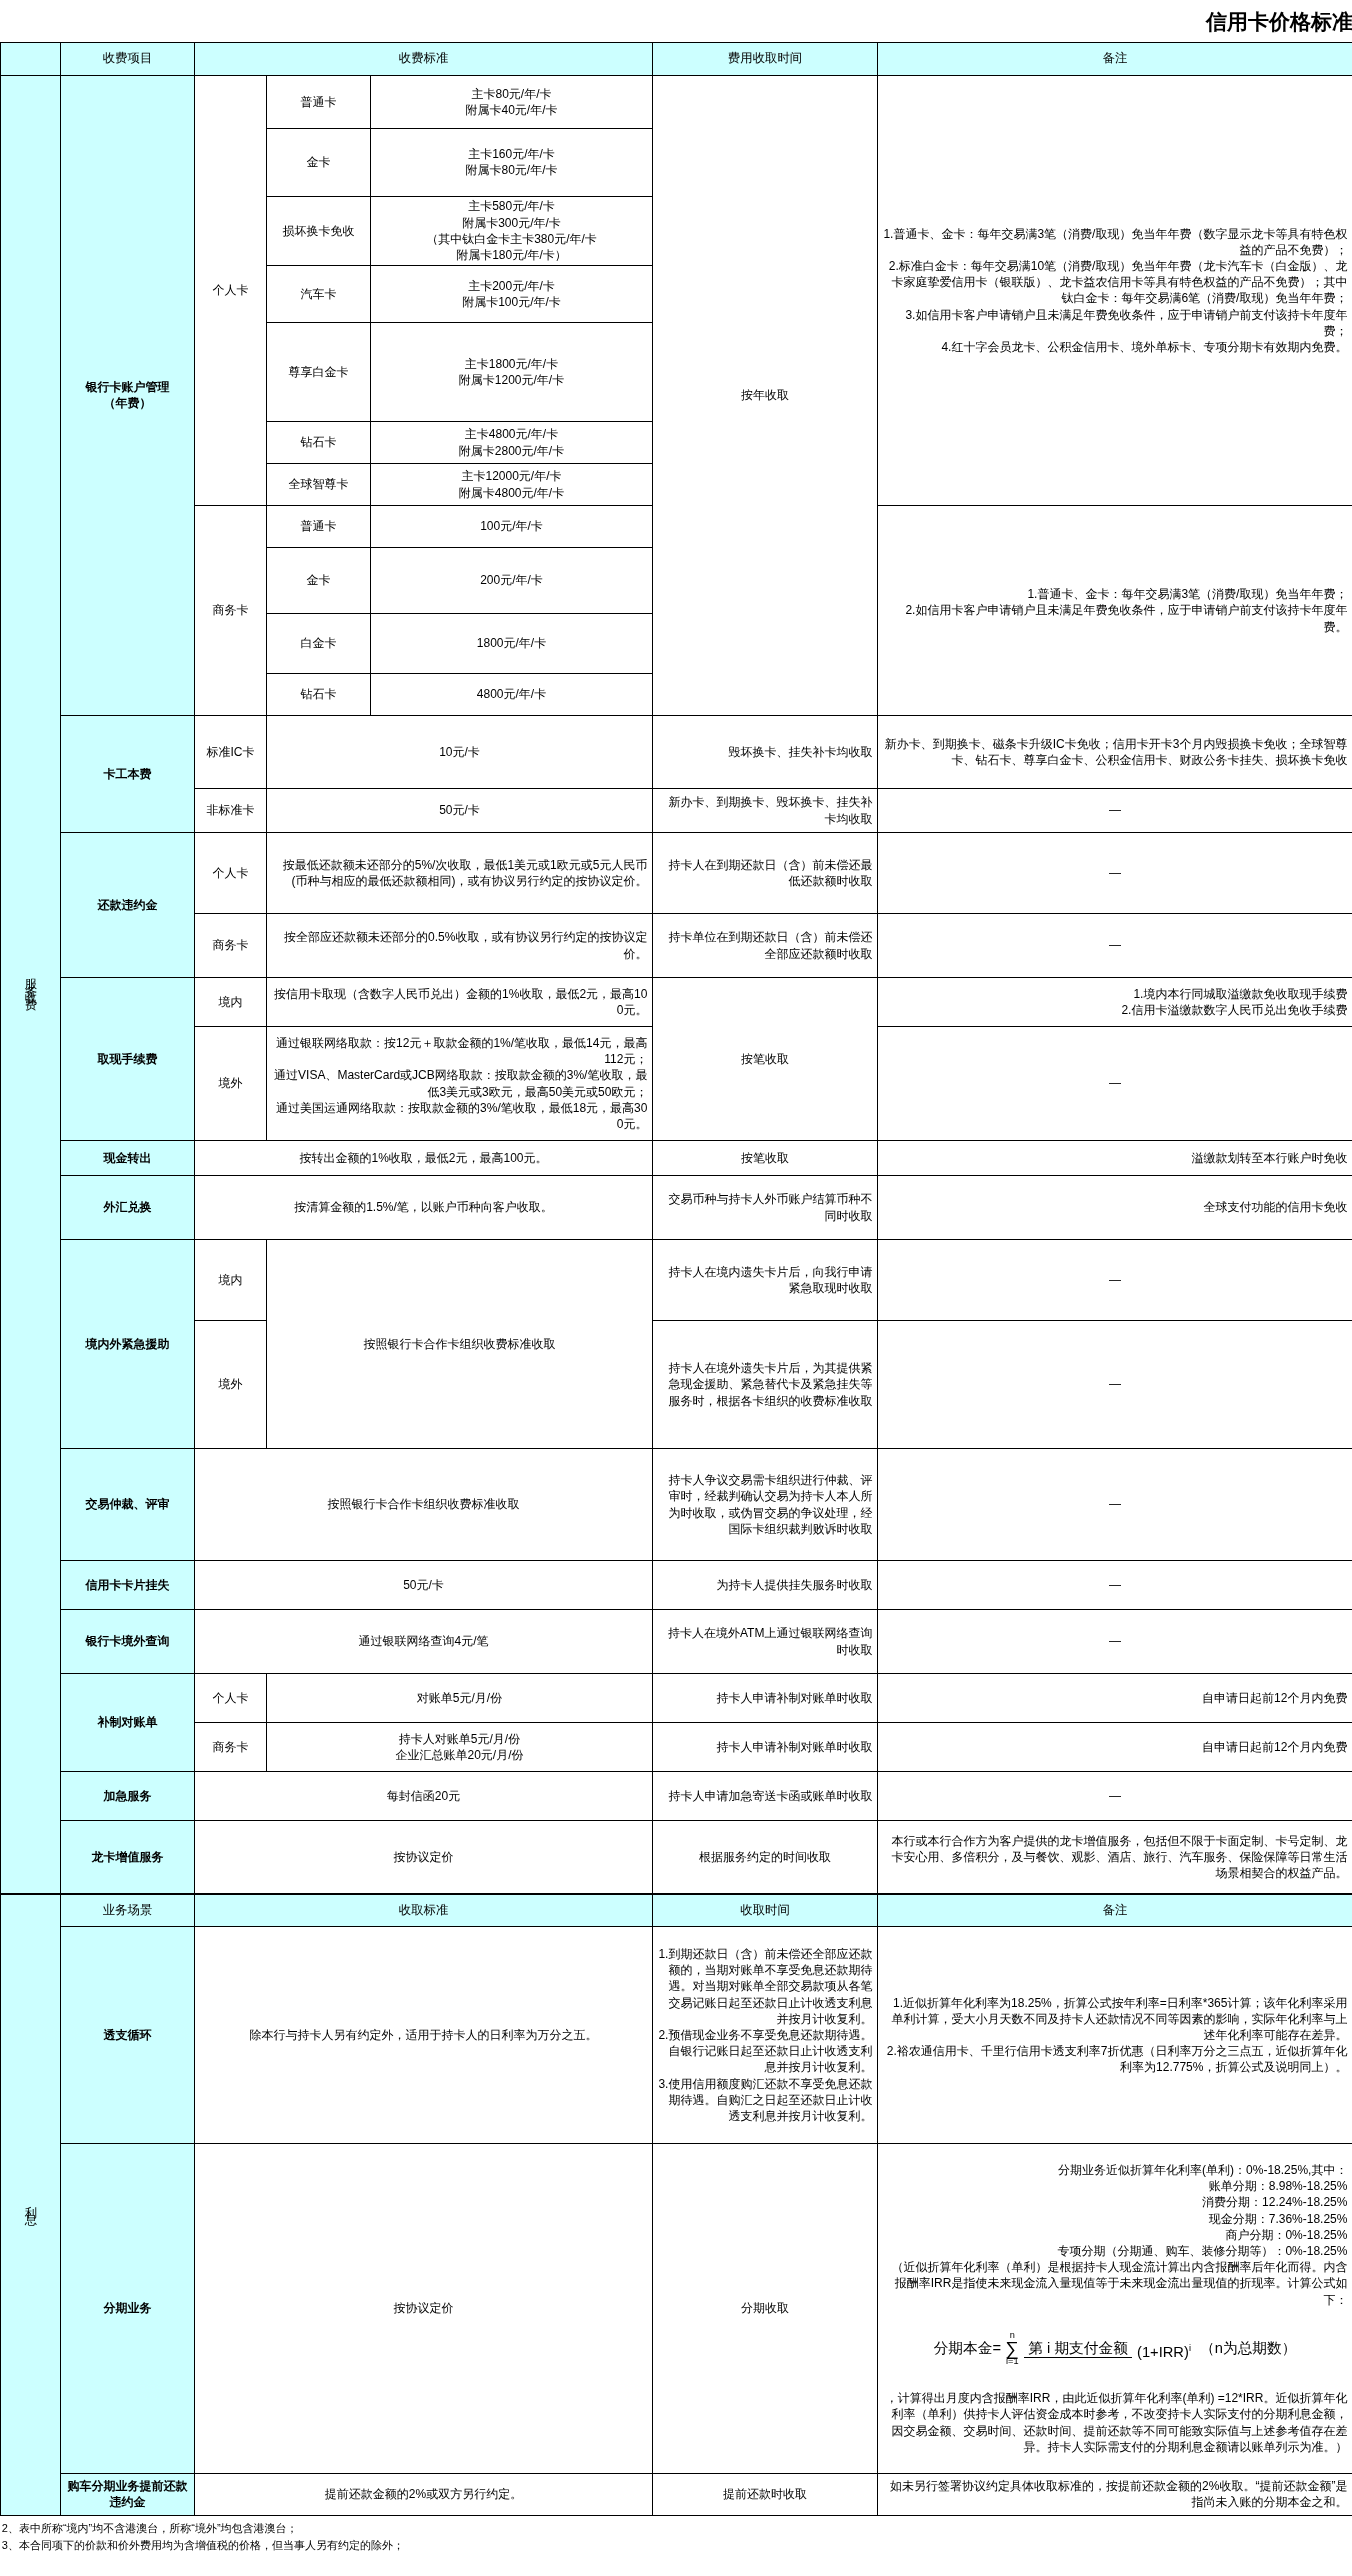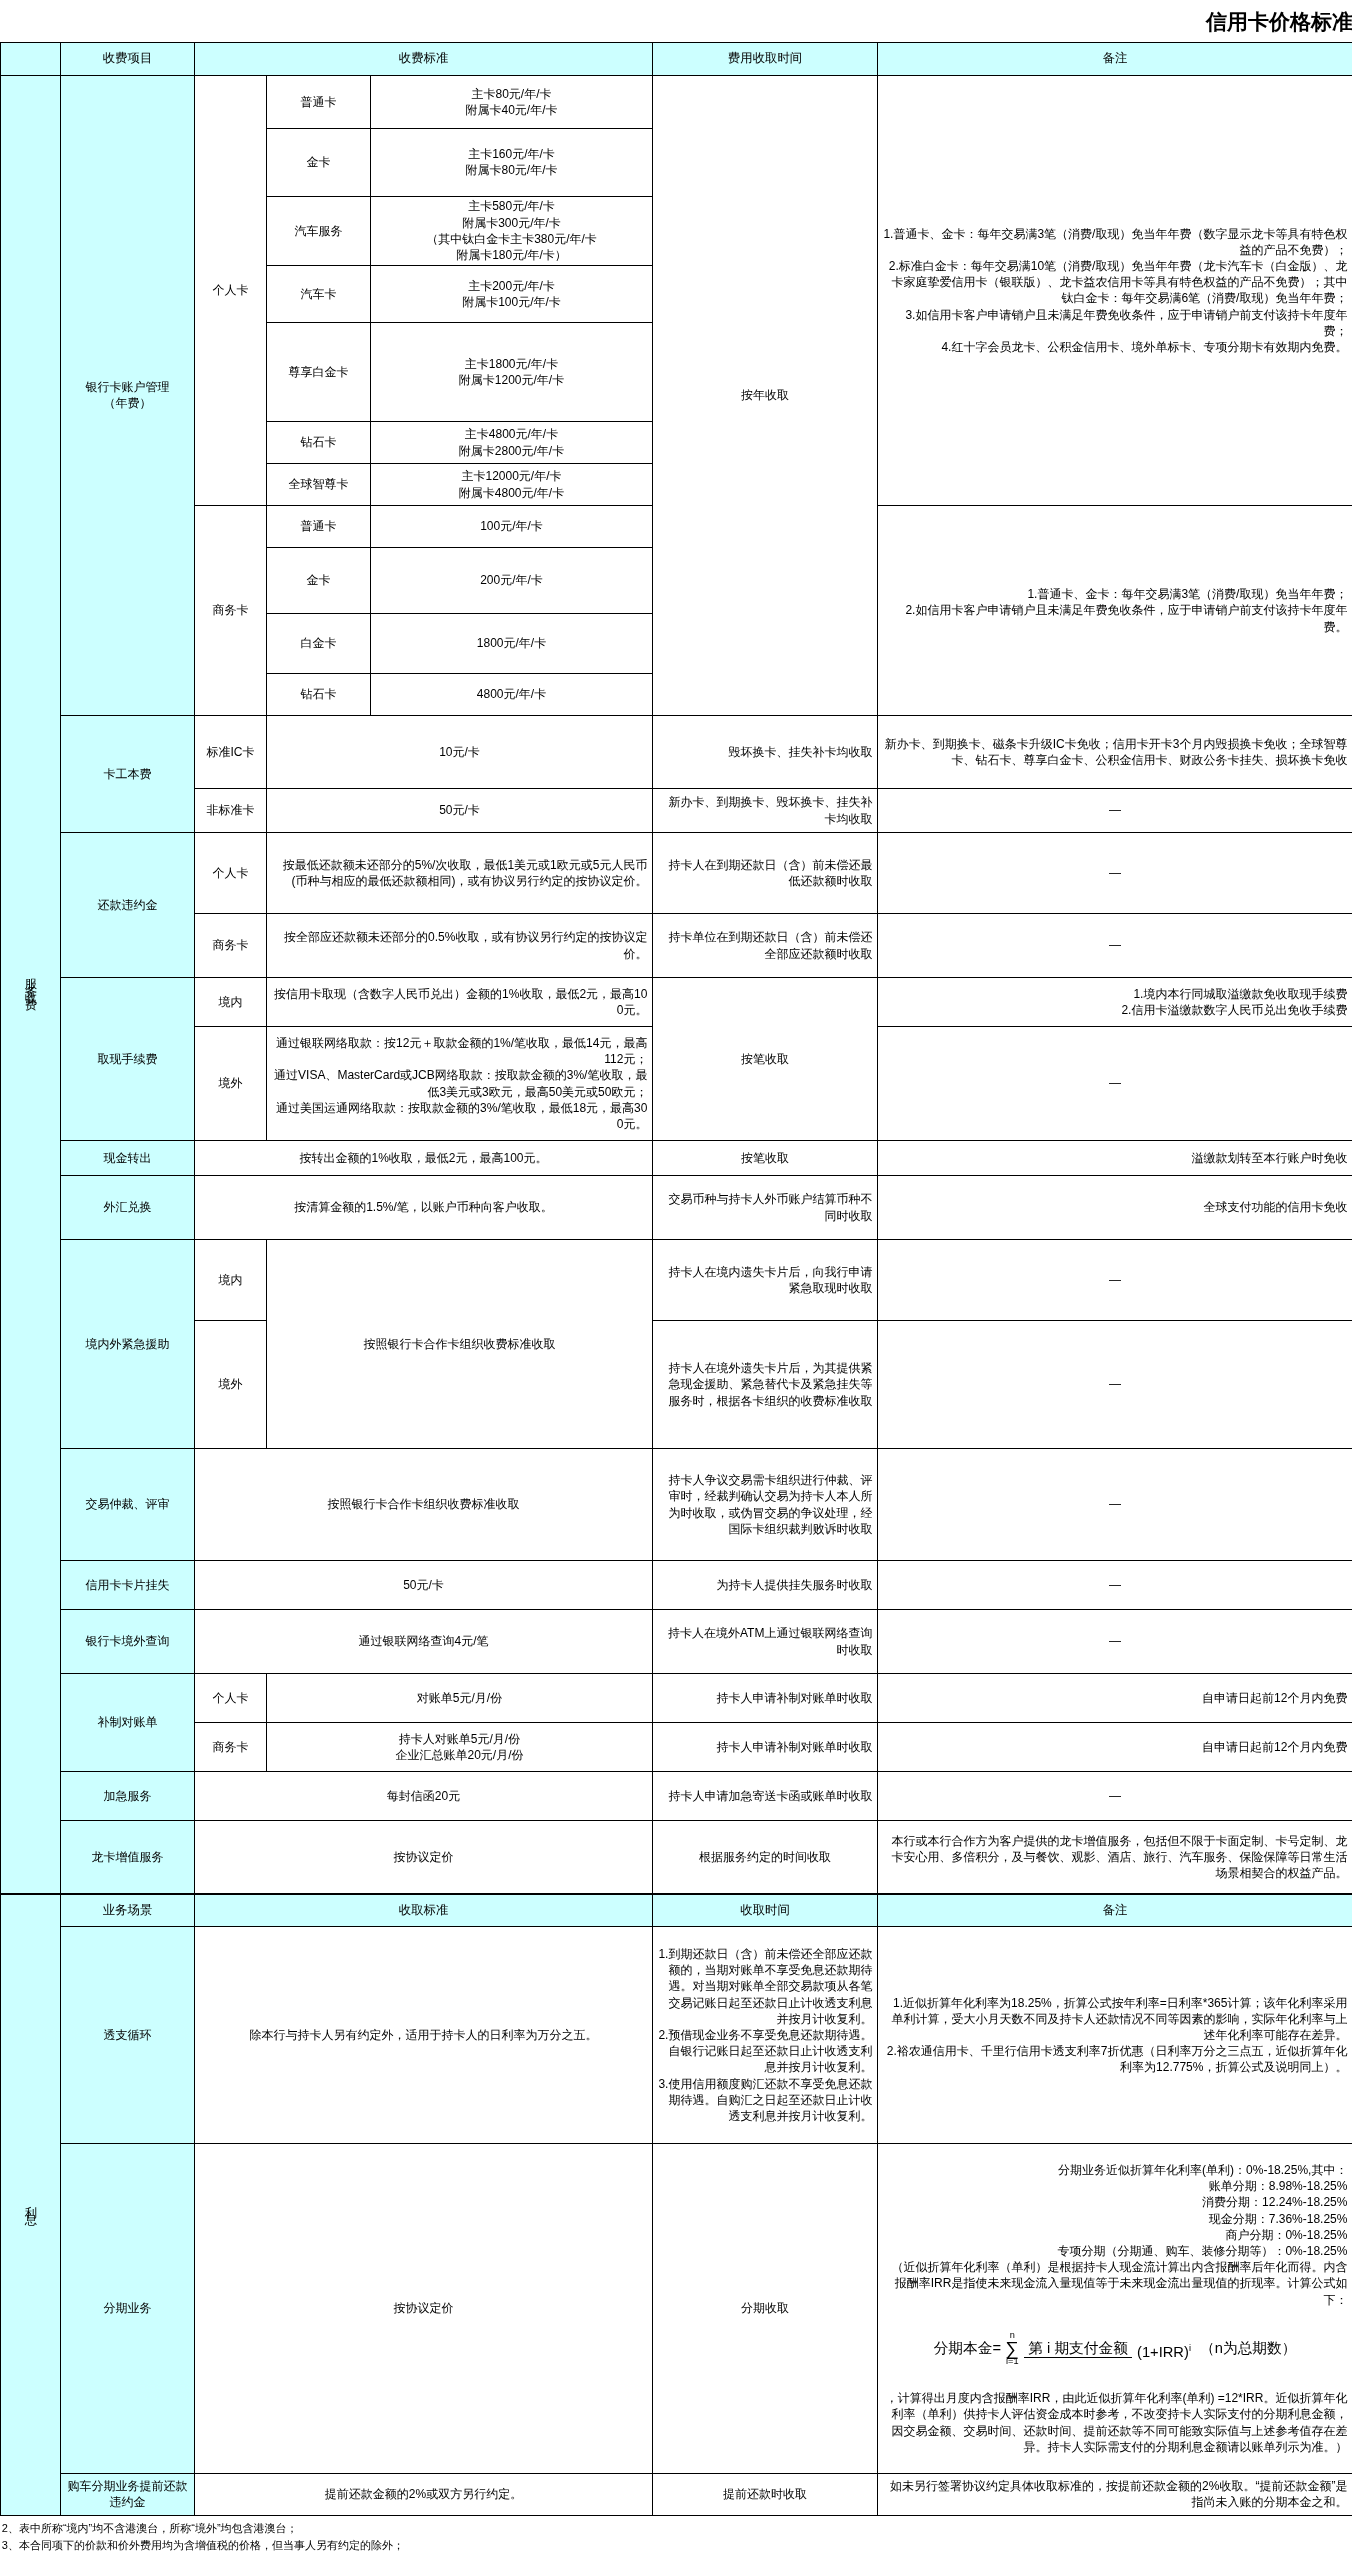--- a/index.html
+++ b/index.html
@@ -3,21 +3,21 @@
 <meta charset="utf-8">
 <style>
   html,body{margin:0;padding:0;background:#fff;color:#000;
     font-family:"Liberation Sans","DejaVu Sans",sans-serif;}
   .page{width:1353px;margin:0 auto;}
   .title{font-size:21px;font-weight:bold;text-align:right;padding:8.2px 0 5.5px;}
   table{border-collapse:collapse;table-layout:fixed;width:1353px;border:1.8px solid #000;}
   td{border:0.9px solid #000;font-size:12px;line-height:1.35;padding:1.8px 4.6px;
      vertical-align:middle;white-space:pre-line;word-break:break-all;}
   .hd{background:#ccffff;text-align:center;font-size:12.4px;margin-left:32px;}
-  .lab{background:#ccffff;text-align:center;}
+  .lab{background:#ccffff;text-align:center;font-weight:bold;}
   .vlab{background:#ccffff;text-align:center;vertical-align:middle;}
   .vlab .vtxt{writing-mode:vertical-rl;text-orientation:upright;letter-spacing:6.4px;
      margin:0 auto;font-size:12.4px;}
   .tc{text-align:center;}
   .tl{text-align:right;}
   .thick td{border-top:2.7px solid #000;}
   .formula{display:flex;justify-content:center;align-items:center;gap:4.6px;
      margin:7.3px 0;font-size:14.7px;white-space:nowrap;}
   .sum{display:inline-flex;flex-direction:column;align-items:center;line-height:1;}
   .sum .s-top,.sum .s-bot{font-size:9.2px;}
@@ -68,21 +68,21 @@
 2.标准白金卡：每年交易满10笔（消费/取现）免当年年费（龙卡汽车卡（白金版）、龙卡家庭挚爱信用卡（银联版）、龙卡益农信用卡等具有特色权益的产品不免费）；其中钛白金卡：每年交易满6笔（消费/取现）免当年年费；
 3.如信用卡客户申请销户且未满足年费免收条件，应于申请销户前支付该持卡年度年费；
 4.红十字会员龙卡、公积金信用卡、境外单标卡、专项分期卡有效期内免费。</td>
     </tr>
     <tr style="height:68px">
       <td class="tc">金卡</td>
       <td class="tc">主卡160元/年/卡
 附属卡80元/年/卡</td>
     </tr>
     <tr style="height:60px">
-      <td class="tc">汽车服务</td>
+      <td class="tc">损坏换卡免收</td>
       <td class="tc">主卡580元/年/卡
 附属卡300元/年/卡
 （其中钛白金卡主卡380元/年/卡
 附属卡180元/年/卡）</td>
     </tr>
     <tr style="height:57px">
       <td class="tc">汽车卡</td>
       <td class="tc">主卡200元/年/卡
 附属卡100元/年/卡</td>
     </tr>

